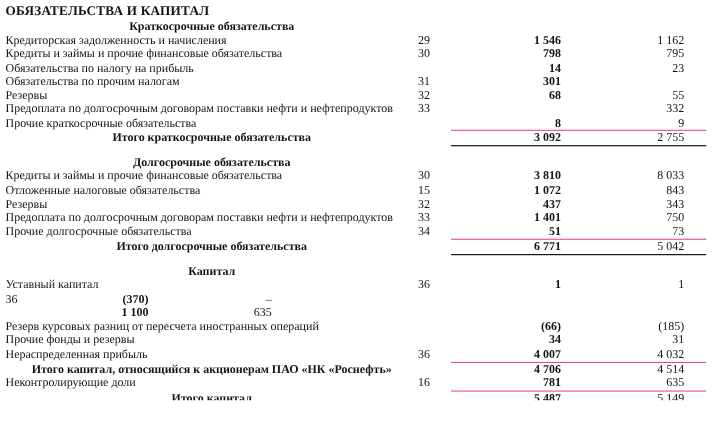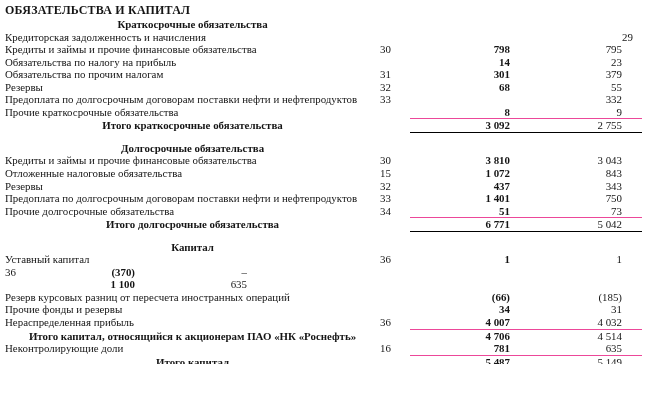--- a/index.html
+++ b/index.html
@@ -43,20 +43,24 @@
     <span class="label">Краткосрочные обязательства</span>
     <span class="note"></span>
     <span class="vals">
       <span class="v1"></span>
       <span class="v2"></span>
     </span>
   </div>
       <div class="row item">
     <span class="label">Кредиторская задолженность и начисления</span>
     <span class="note">29</span>
+    <span class="vals">
+      <span class="v1">1 546</span>
+      <span class="v2">1 162</span>
+    </span>
   </div>
       <div class="row item">
     <span class="label">Кредиты и займы и прочие финансовые обязательства</span>
     <span class="note">30</span>
     <span class="vals">
       <span class="v1">798</span>
       <span class="v2">795</span>
     </span>
   </div>
       <div class="row item">
@@ -65,21 +69,20 @@
     <span class="vals">
       <span class="v1">14</span>
       <span class="v2">23</span>
     </span>
   </div>
       <div class="row item">
     <span class="label">Обязательства по прочим налогам</span>
     <span class="note">31</span>
     <span class="vals">
       <span class="v1">301</span>
-      <span class="v2">379</span>
     </span>
   </div>
       <div class="row item">
     <span class="label">Резервы</span>
     <span class="note">32</span>
     <span class="vals">
       <span class="v1">68</span>
       <span class="v2">55</span>
     </span>
   </div>
@@ -113,21 +116,21 @@
     <span class="vals">
       <span class="v1"></span>
       <span class="v2"></span>
     </span>
   </div>
       <div class="row item">
     <span class="label">Кредиты и займы и прочие финансовые обязательства</span>
     <span class="note">30</span>
     <span class="vals">
       <span class="v1">3 810</span>
-      <span class="v2">3 043</span>
+      <span class="v2">8 033</span>
     </span>
   </div>
       <div class="row item">
     <span class="label">Отложенные налоговые обязательства</span>
     <span class="note">15</span>
     <span class="vals">
       <span class="v1">1 072</span>
       <span class="v2">843</span>
     </span>
   </div>

